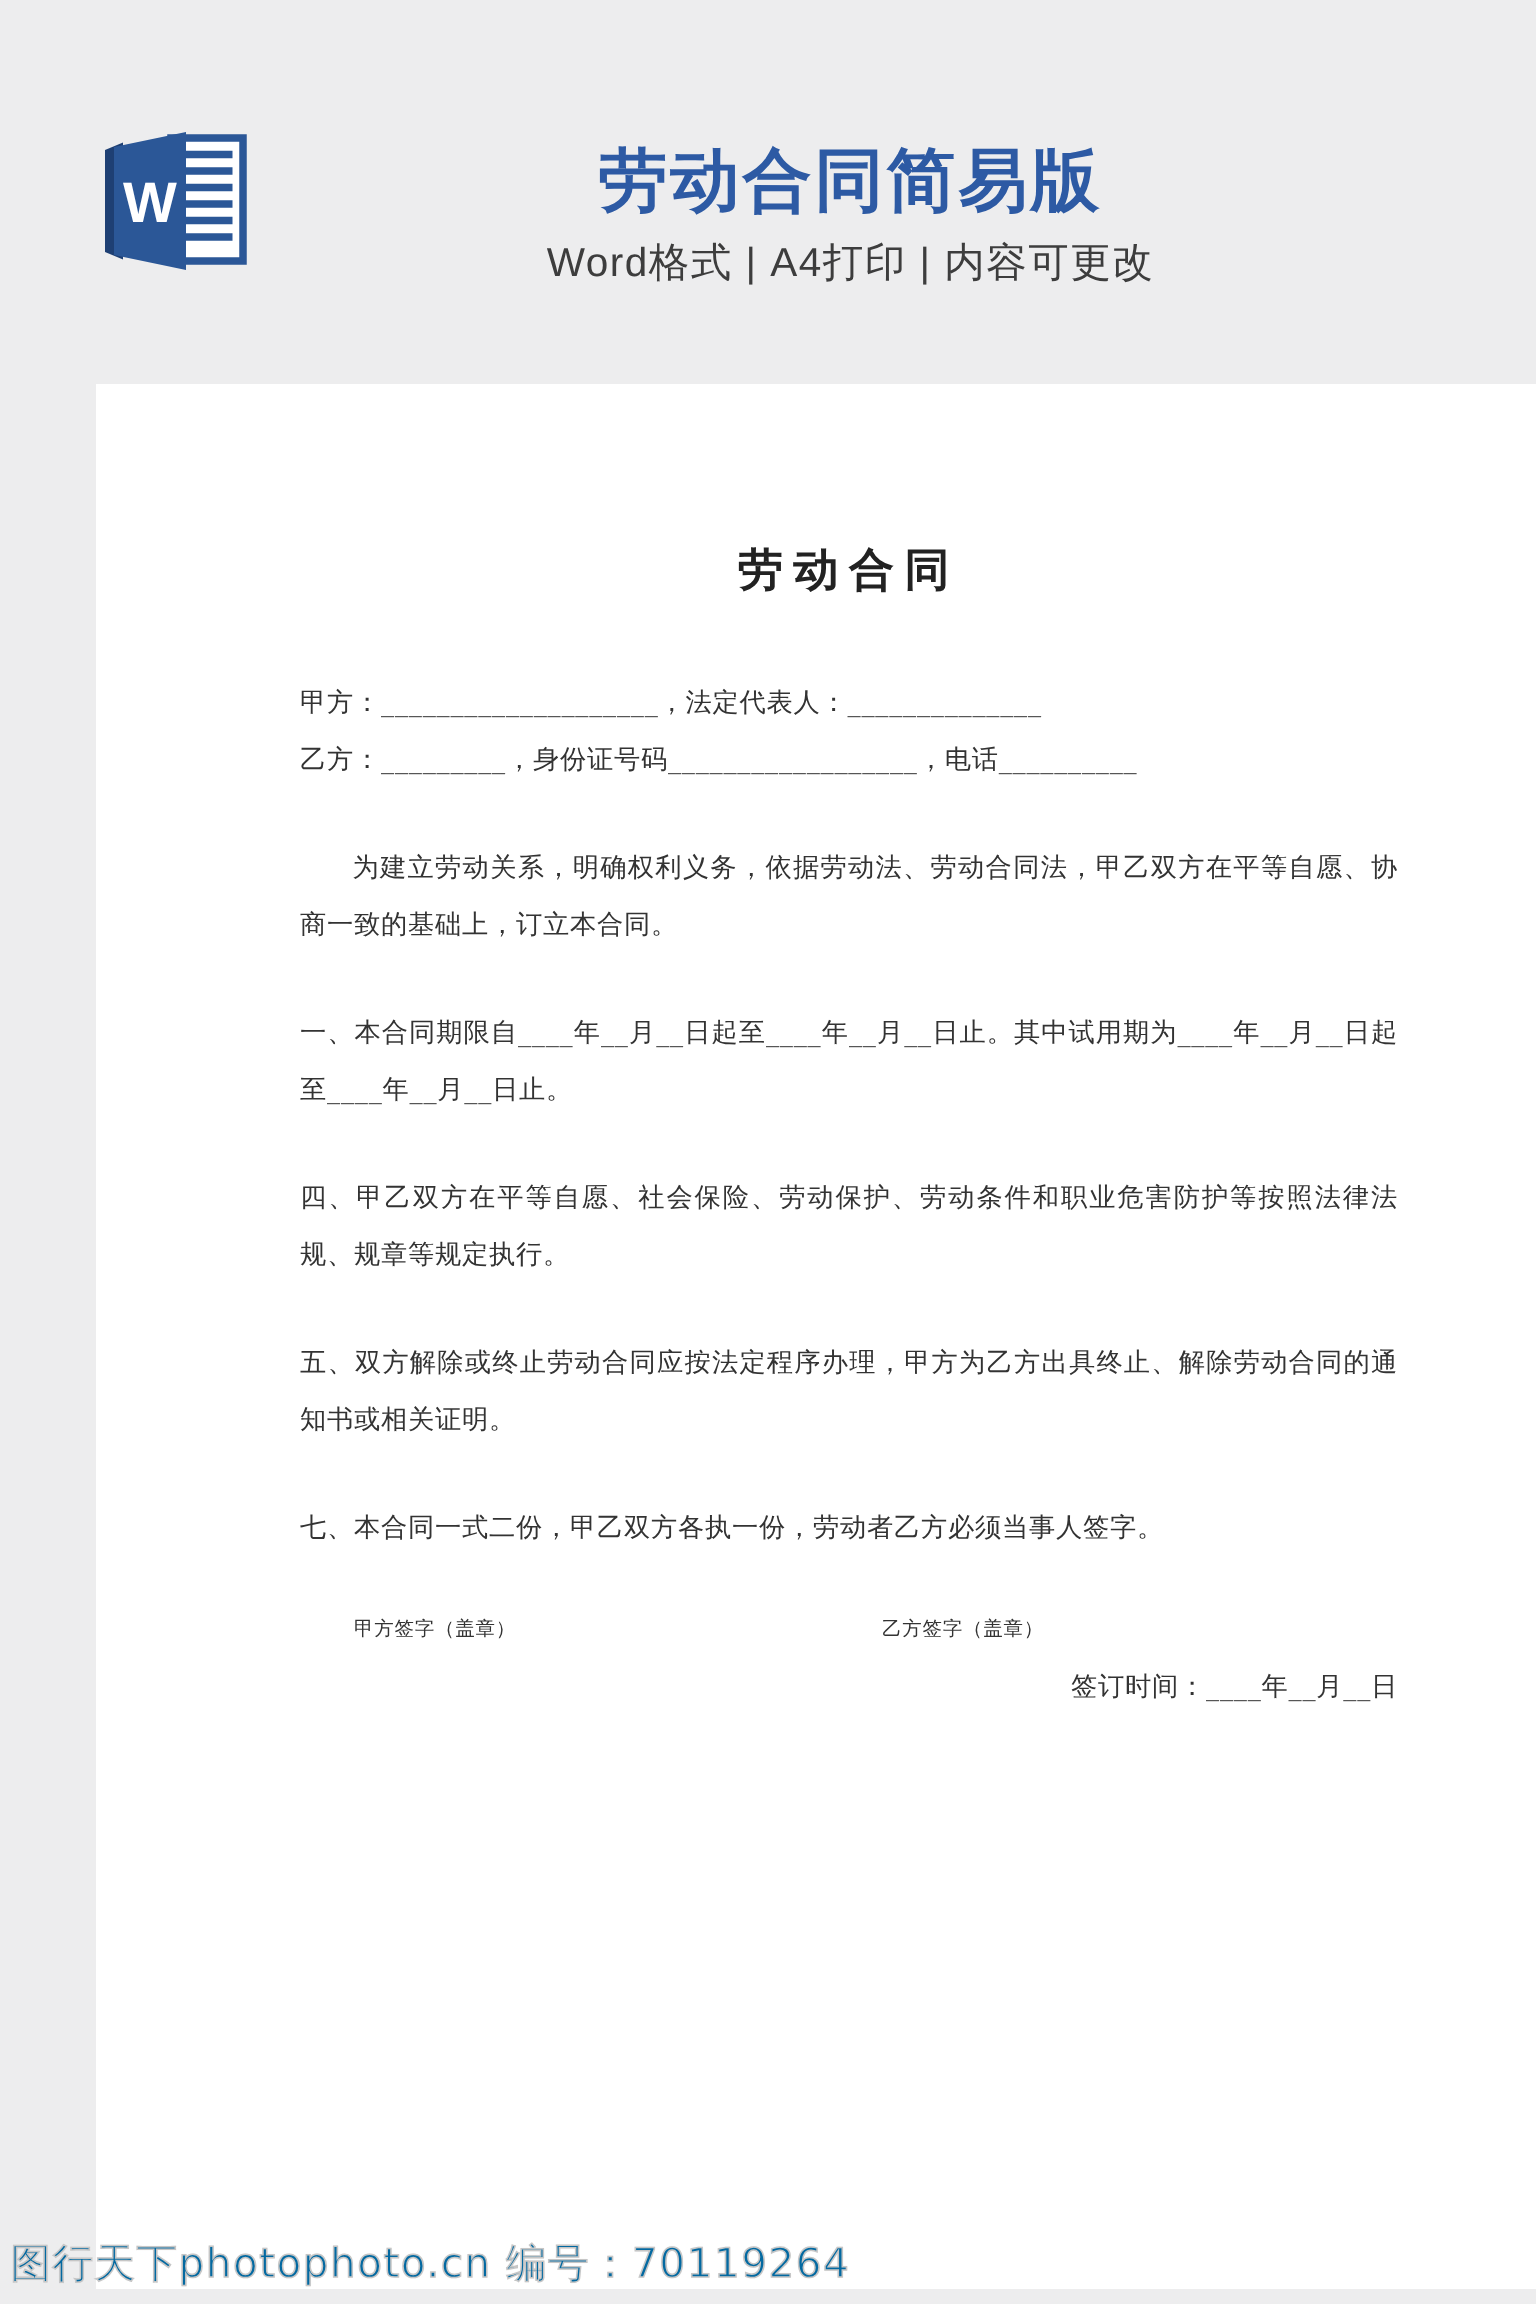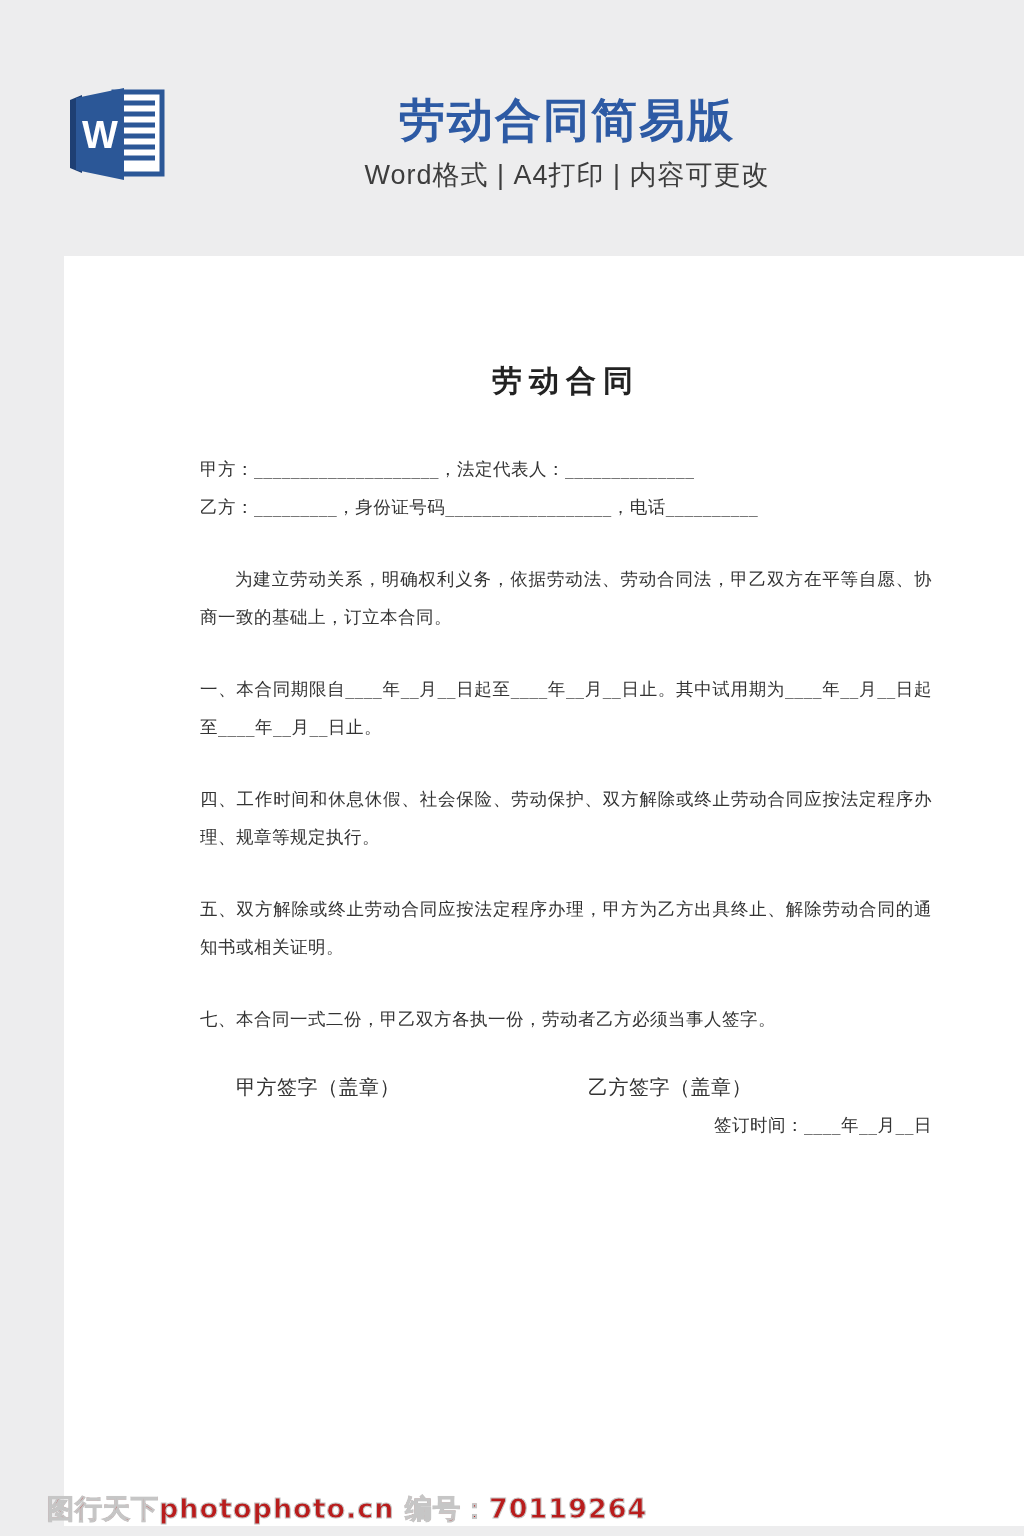--- a/index.html
+++ b/index.html
@@ -63,40 +63,39 @@
     line-height: 38px;
     text-align: justify;
     letter-spacing: 0.5px;
   }
   .doc-par + .doc-par { margin-top: 34px; }
   .doc-par.indent { text-indent: 2em; }
 
   .signature-row {
     position: relative;
     margin-top: 30px;
-    font-size: 20px;
+    font-size: 13px;
     line-height: 38px;
     letter-spacing: 0.5px;
   }
   .signature-a { display: inline-block; padding-left: 36px; }
   .signature-b { position: absolute; left: 388px; top: 0; }
   .sign-date { padding-left: 36px; font-size: 17.5px; line-height: 38px; letter-spacing: 0.5px; text-align: right; }
 
   
   .watermark {
     position: absolute;
     left: 7px; bottom: 9px;
     font-family: "DejaVu Sans", "Liberation Sans", sans-serif;
     font-size: 27px;
-    font-weight: bold;
+    font-weight: normal;
     letter-spacing: 1px;
-    color: #b91c1c;
+    color: #0369a1;
     -webkit-text-stroke: 1px #c6c6c6;
     text-shadow: 0 0 1px #cccccc;
-    margin-left: 40px;
   }
 </style>
 </head>
 <body>
 
 <div class="header">
 
   <div class="word-icon">
     <svg width="106" height="96" viewBox="0 0 106 96" xmlns="http://www.w3.org/2000/svg">
 
@@ -128,21 +127,21 @@
   <div class="doc-title">劳动合同</div>
 
   <div class="doc-par">
     <div>甲方：____________________，法定代表人：______________</div>
     <div>乙方：_________，身份证号码__________________，电话__________</div>
   </div>
 
   <p class="doc-par indent">为建立劳动关系，明确权利义务，依据劳动法、劳动合同法，甲乙双方在平等自愿、协商一致的基础上，订立本合同。</p>
 
   <p class="doc-par">一、本合同期限自____年__月__日起至____年__月__日止。其中试用期为____年__月__日起至____年__月__日止。</p>
-  <p class="doc-par">四、工作时间和休息休假、社会保险、劳动保护、双方解除或终止劳动合同应按法定程序办理、规章等规定执行。</p>
+  <p class="doc-par">四、甲乙双方在平等自愿、社会保险、劳动保护、劳动条件和职业危害防护等按照法律法规、规章等规定执行。</p>
   <p class="doc-par">五、双方解除或终止劳动合同应按法定程序办理，甲方为乙方出具终止、解除劳动合同的通知书或相关证明。</p>
   <p class="doc-par">七、本合同一式二份，甲乙双方各执一份，劳动者乙方必须当事人签字。</p>
 
   <div class="signature-row">
     <span class="signature-a">甲方签字（盖章）</span>
     <span class="signature-b">乙方签字（盖章）</span>
   </div>
   <div class="sign-date">签订时间：____年__月__日</div>
 
 </div>

